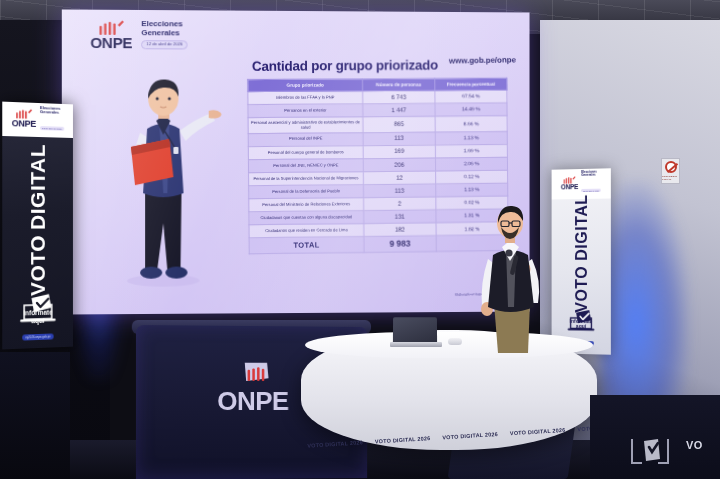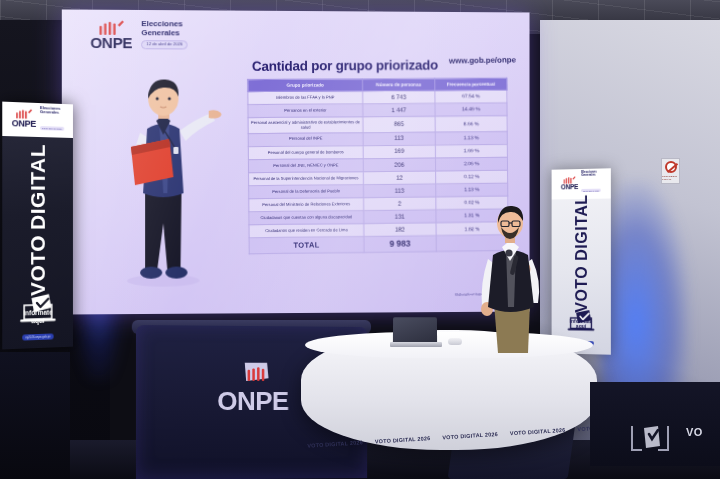--- a/index.html
+++ b/index.html
@@ -195,21 +195,21 @@
   .laptop .base {
     position:absolute; left:0; top:25px; width:52px; height:5px;
     background:linear-gradient(180deg,#d7d8e0,#9fa1ae); border-radius:1px;
   }
   .mouse {
     position:absolute; left:448px; top:338px; width:14px; height:7px;
     background:linear-gradient(180deg,#f2f2f6,#c9cad4); border-radius:6px;
   }
 
   .dark-panel-right {
-    position:absolute; left:590px; top:382px; width:130px; height:84px;
+    position:absolute; left:590px; top:395px; width:130px; height:84px;
     background:linear-gradient(180deg,#141527 0%,#0c0d1a 100%);
   }
   .dp-icon { position:absolute; left:38px; top:38px; }
   .dp-txt { position:absolute; left:96px; top:44px; font-size:11px; font-weight:bold; color:#d8d9e6; letter-spacing:.5px; }
 
   .dark-box-left {
     position:absolute; left:0px; top:352px; width:70px; height:127px;
     background:linear-gradient(180deg,#101120,#08080f);
   }
   .floor {

